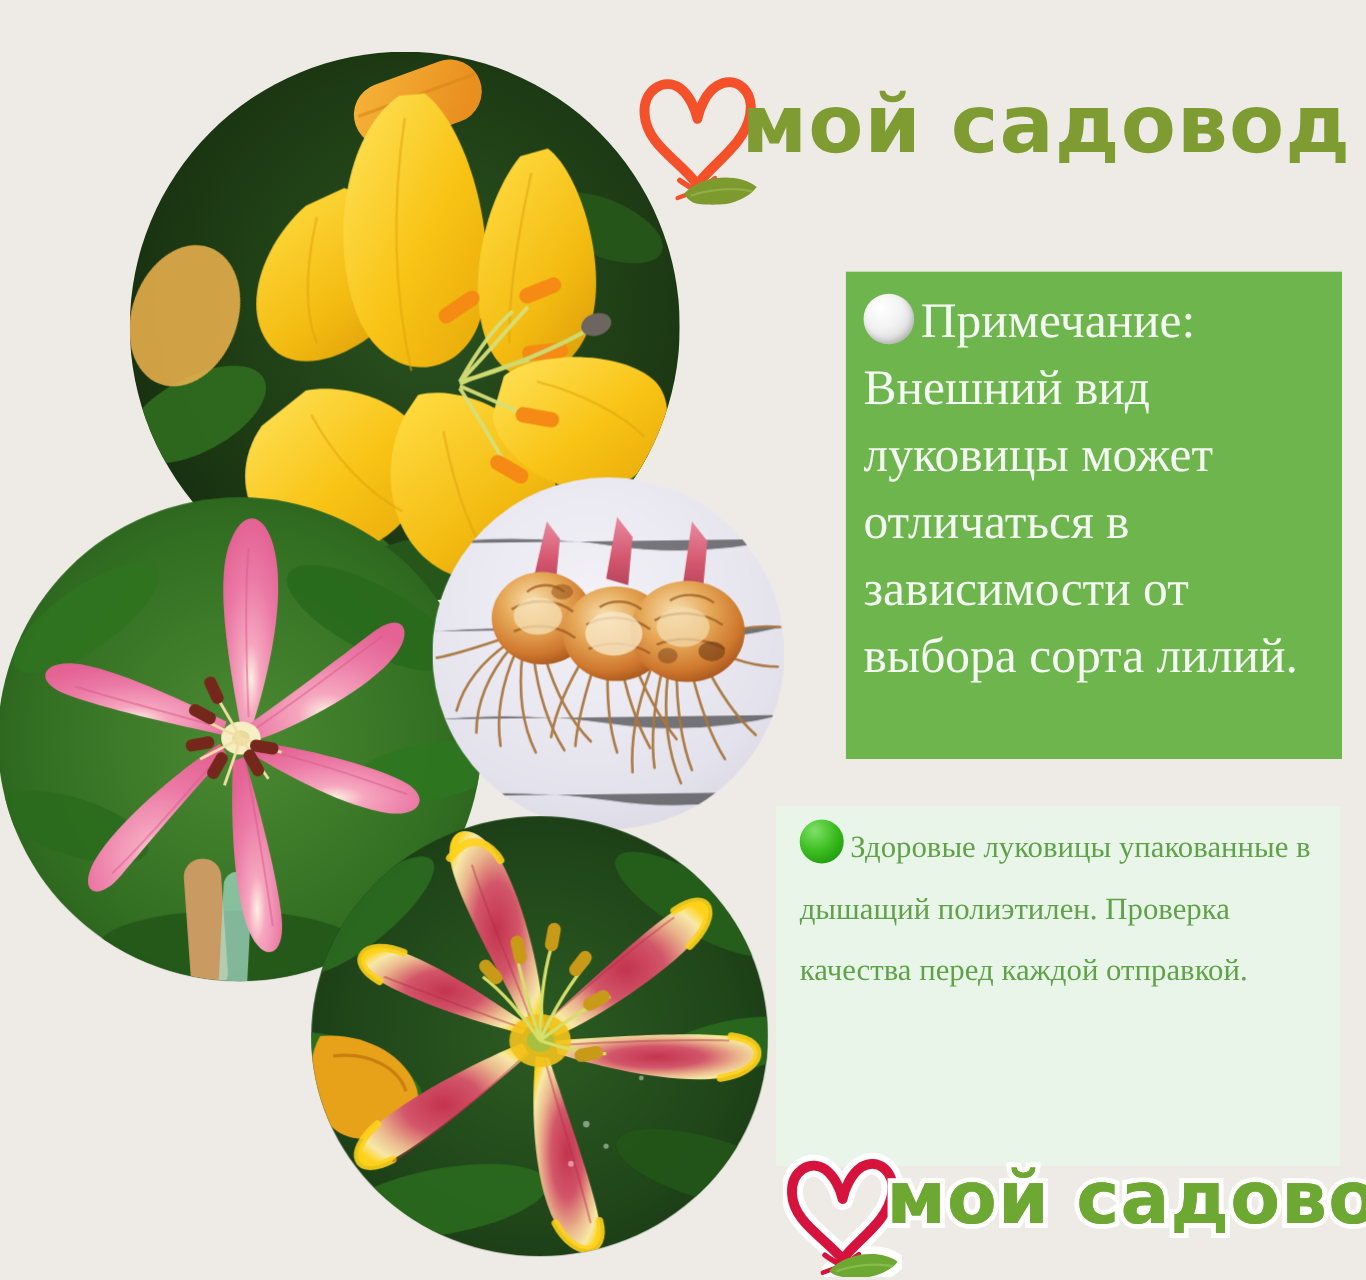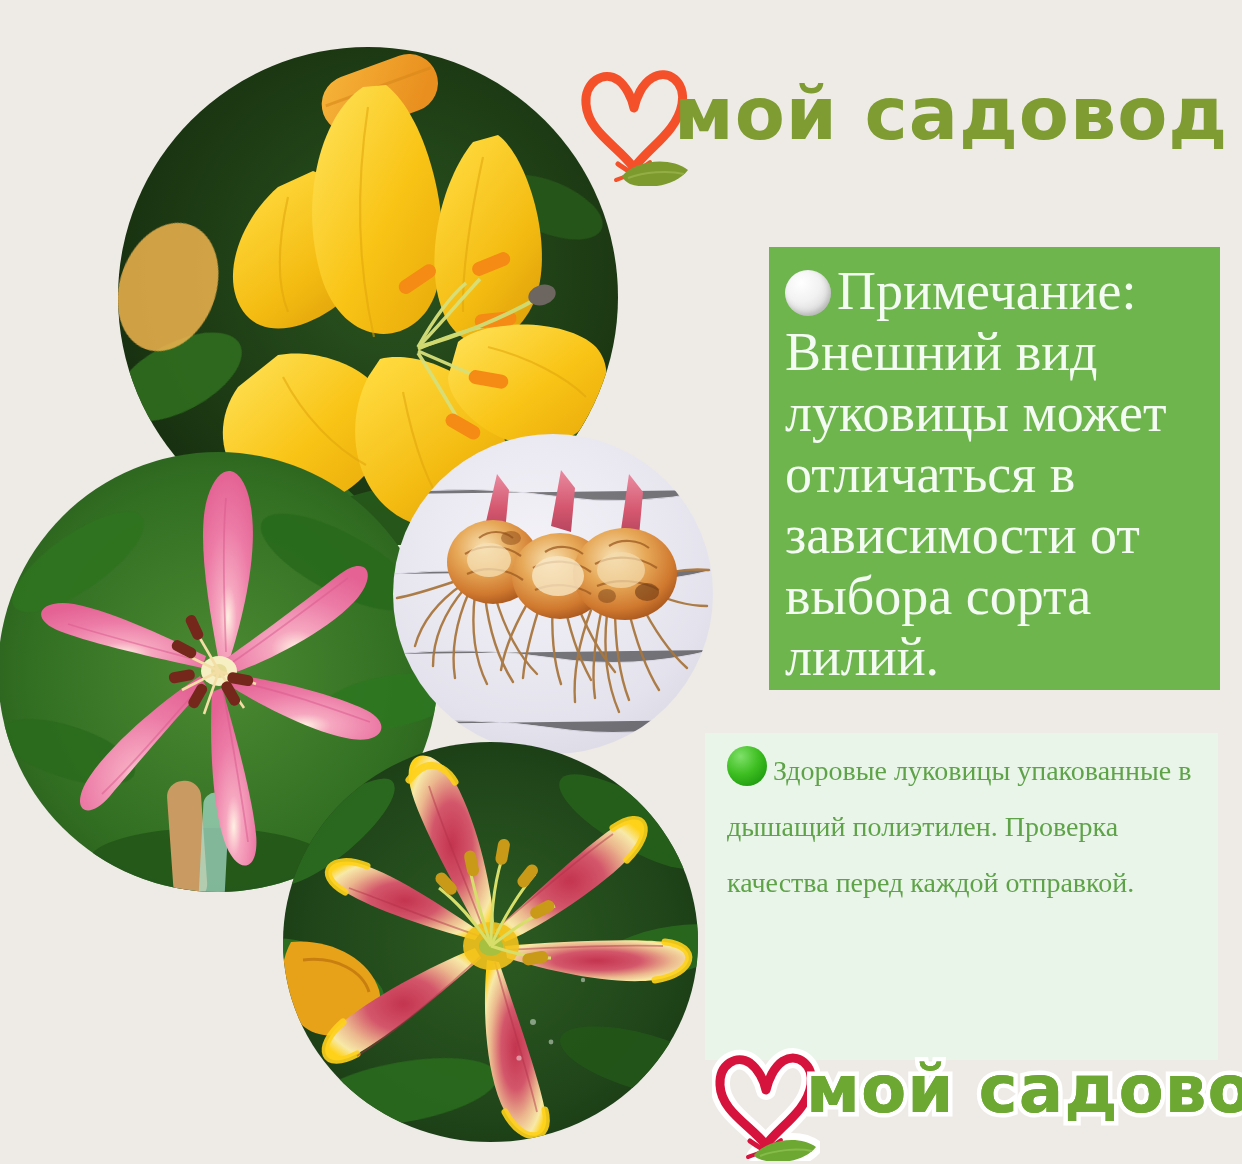--- a/index.html
+++ b/index.html
@@ -37,21 +37,21 @@
   
   #note-card{
     position:absolute;left:769px;top:247px;width:451px;height:443px;
     background:#6EB54E;
     box-sizing:border-box;
     padding:14px 20px 10px 16px;
   }
   #note-card .note-text{
     color:#F4FBF2;
     font-family:"Liberation Serif", serif;
-    font-size:54px;line-height:61px;
+    font-size:45px;line-height:61px;
     margin:0;
     text-indent:0;
   }
   .bullet-grey{
     display:inline-block;vertical-align:-7px;
     width:46px;height:46px;border-radius:50%;
     margin-right:6px;
     background:radial-gradient(circle at 35% 28%, #ffffff 0%, #f2f2f2 42%, #c9c9c9 100%);
     box-shadow:inset -2px -3px 5px rgba(120,120,120,.35);
   }

